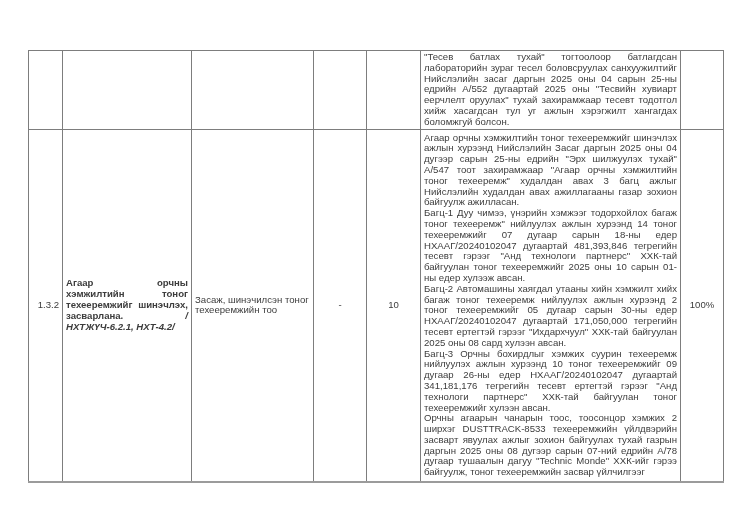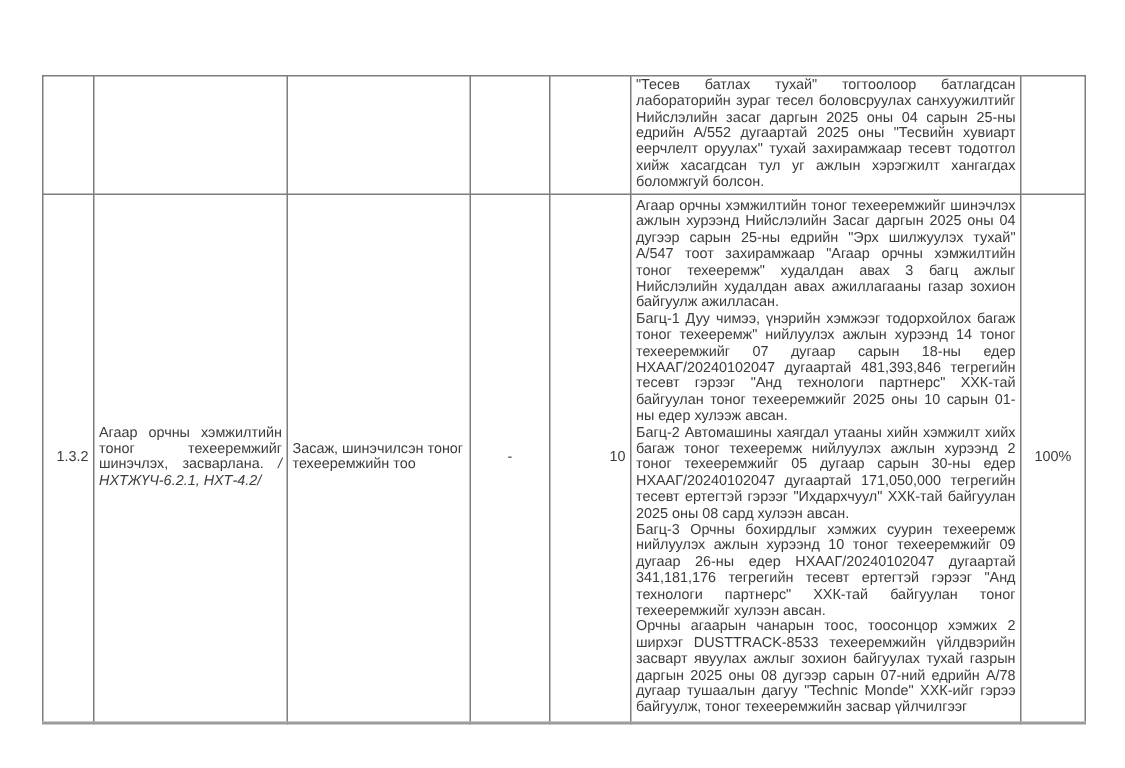--- a/index.html
+++ b/index.html
@@ -29,25 +29,25 @@
   table.report td {
     border: 1px solid #7d7d7d;
     vertical-align: middle;
     font-size: 9.6px;
     line-height: 10.8px;
     color: #3c3c3c;
     padding: 1px 3px;
     overflow: hidden;
   }
   td.c-num   { text-align: right; }
-  td.c-task  { text-align: justify; padding: 2px 6px; }
+  td.c-task  { text-align: justify; padding: 2px 6px; font-weight: bold; }
   td.c-task .code { font-style: italic; }
   td.c-ind   { padding: 2px 6px; }
   td.c-base  { text-align: center; }
-  td.c-target{ text-align: right; }
+  td.c-target{ text-align: center; }
   td.c-impl  {
     vertical-align: top;
     text-align: justify;
     padding: 2px 4px 2px 5px;
     line-height: 10.85px;
   }
   td.c-impl p { margin: 0; }
   td.c-pct   { text-align: center; margin-top: 16px; }
   tr.r1 { height: 77px; }
   tr.r2 { height: 353px; }

